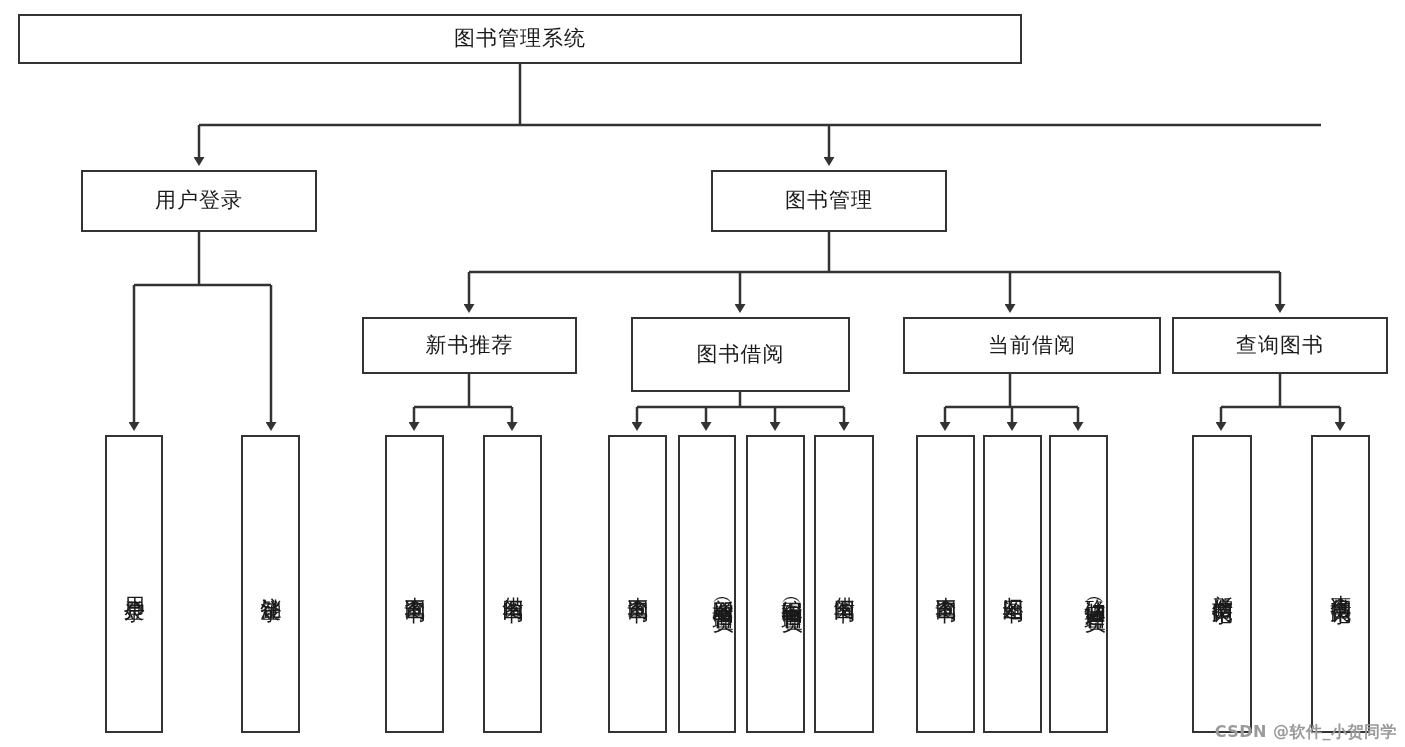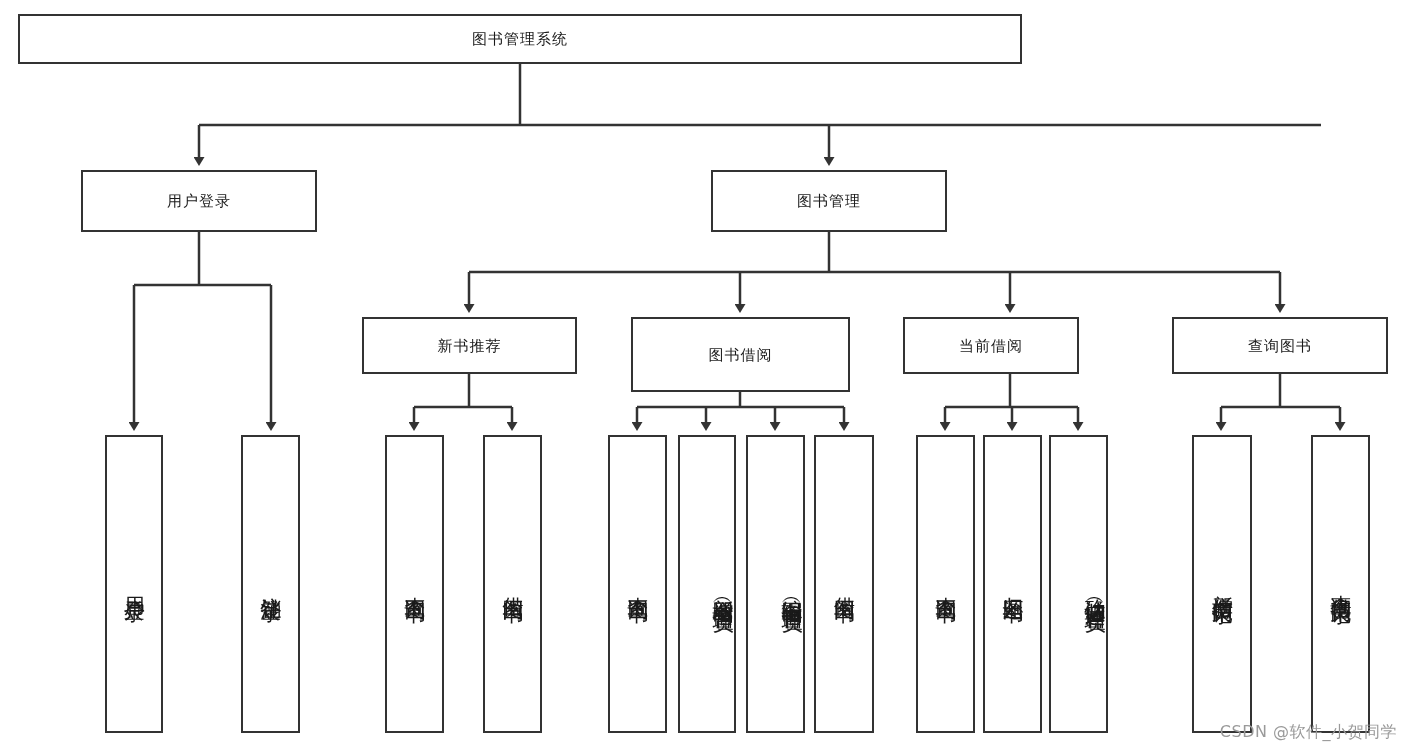--- a/index.html
+++ b/index.html
@@ -29,21 +29,21 @@
     box-sizing: border-box;
     border: 2px solid #333333;
     background: #ffffff;
     color: #1a1a1a;
     display: flex;
     align-items: center;
     justify-content: center;
     text-align: center;
   }
   .node-h {
-    font-size: 15px;
+    font-size: 21px;
     line-height: 1.2;
     letter-spacing: 1px;
   }
   .node-v {
     font-size: 21px;
     line-height: 1.1;
     letter-spacing: 2px;
     writing-mode: vertical-rl;
     text-orientation: upright;
     align-items: flex-start;
@@ -58,20 +58,21 @@
     display: block;
   }
   #watermark {
     position: absolute;
     right: 8px;
     bottom: 4px;
     font-size: 16px;
     color: #9a9a9a;
     letter-spacing: 0.5px;
     white-space: nowrap;
+    font-weight: bold;
   }
 </style>
 </head>
 <body>
 
 <div id="canvas">
 
   <svg id="edges" viewBox="0 0 1405 747" xmlns="http://www.w3.org/2000/svg">
     <defs>
       <marker id="arrow" markerWidth="9" markerHeight="11" refX="1" refY="5.5" orient="auto" markerUnits="userSpaceOnUse">
@@ -132,21 +133,21 @@
   <div class="node node-h" style="left:362px; top:317px; width:215px; height:57px;">
     <span class="label">新书推荐</span>
   </div>
 
   <div class="node node-h" style="left:711px; top:170px; width:236px; height:62px;">
     <span class="label">图书管理</span>
   </div>
   <div class="node node-h" style="left:631px; top:317px; width:219px; height:75px;">
     <span class="label">图书借阅</span>
   </div>
-  <div class="node node-h" style="left:903px; top:317px; width:176px; height:57px;">
+  <div class="node node-h" style="left:903px; top:317px; width:258px; height:57px;">
     <span class="label">当前借阅</span>
   </div>
   <div class="node node-h" style="left:1172px; top:317px; width:216px; height:57px;">
     <span class="label">查询图书</span>
   </div>
 
   <div class="node node-v vcenter" style="left:105px; top:435px; width:58px; height:298px;">
     <span class="label">用户登录</span>
   </div>
   <div class="node node-v vcenter" style="left:241px; top:435px; width:59px; height:298px;">

